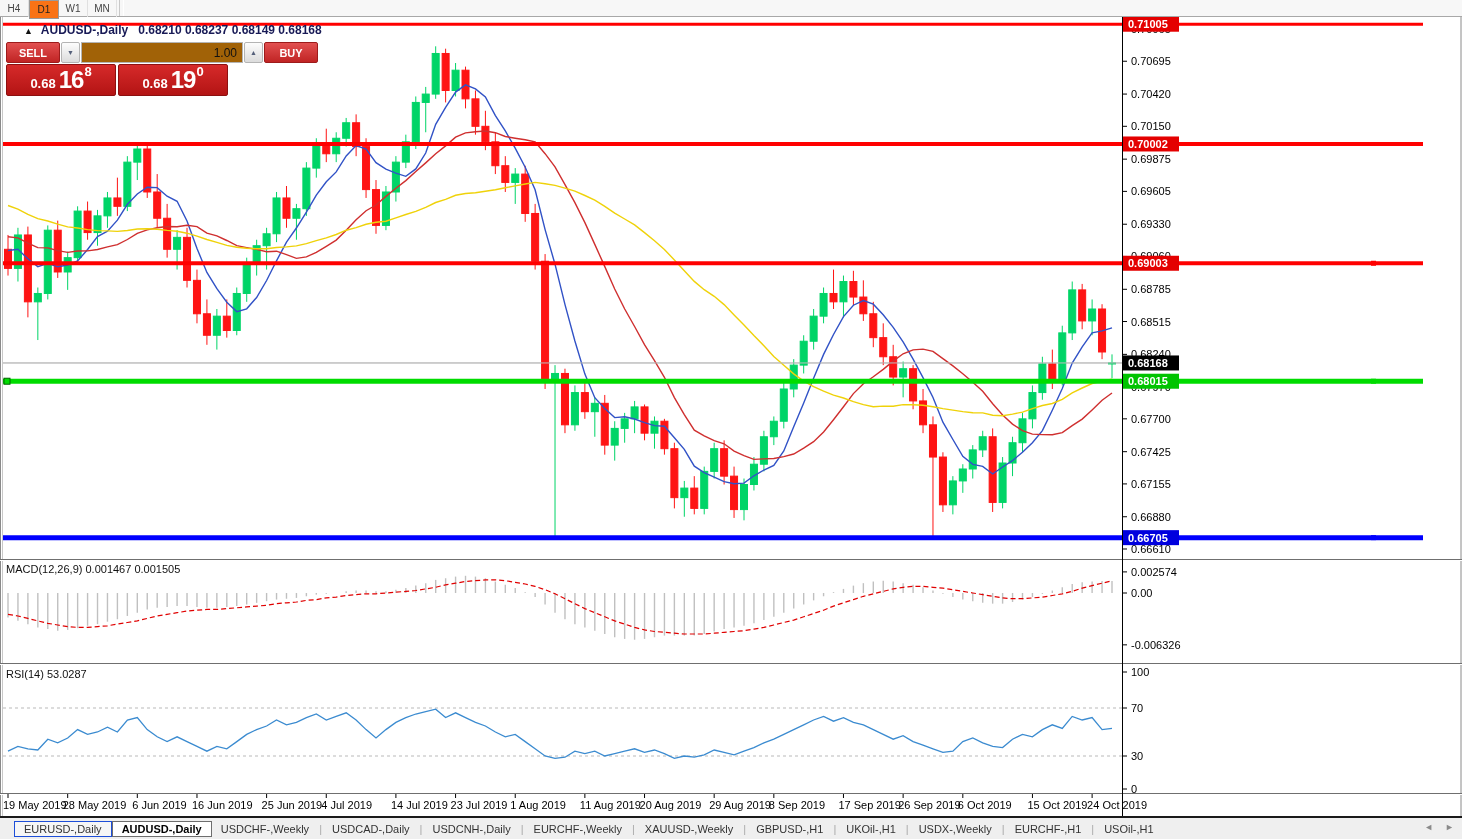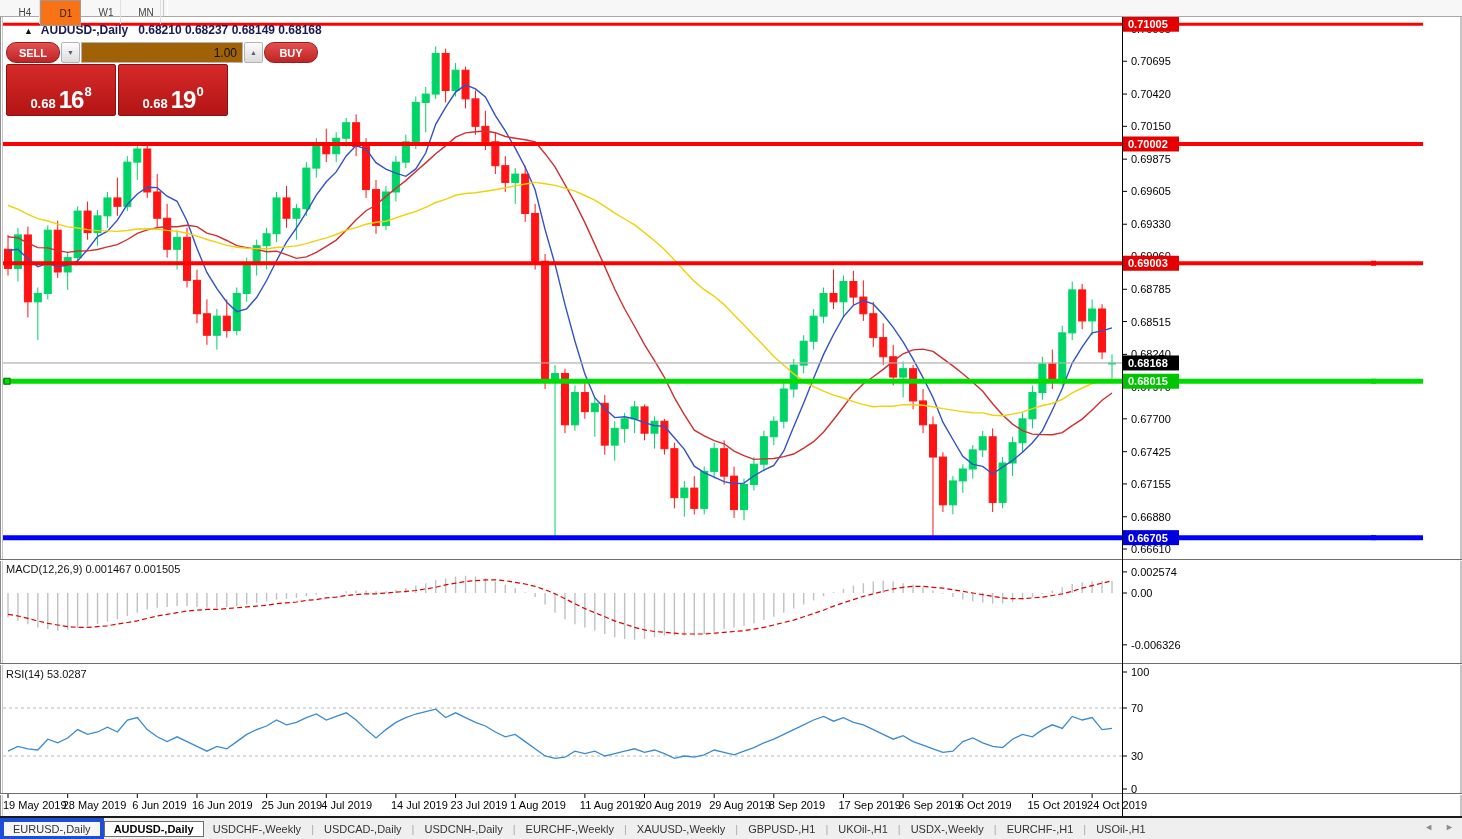--- a/index.html
+++ b/index.html
@@ -1,52 +1,52 @@
 <!DOCTYPE html>
 <html><head>
 <meta charset="utf-8">
 <style>
   html,body{margin:0;padding:0;background:#fff;font-family:"Liberation Sans",sans-serif;}
   #app{position:relative;width:1462px;height:839px;overflow:hidden;background:#fff;}
   
   #tf-toolbar{position:absolute;left:0;top:0;width:1462px;height:16px;background:#f7f7f7;
     border-bottom:1px solid #a8a8a8;z-index:3;display:flex;align-items:stretch;}
-  .tf-btn{min-width:28px;height:24px;display:flex;align-items:center;justify-content:center;
-    font-size:10px;color:#444;border-right:1px solid #e0e0e0;cursor:default;padding-left:11px;}
+  .tf-btn{min-width:28px;height:17px;display:flex;align-items:center;justify-content:center;
+    font-size:10px;color:#444;border-right:1px solid #e0e0e0;cursor:default;}
   .tf-btn.active{background:#f97316;border:1px solid #9a9a9a;color:#222;}
   .tf-sep{width:3px;border-left:1px solid #c8c8c8;border-right:1px solid #fff;margin-left:2px;}
   
   #chart-title{position:absolute;left:24px;top:23px;z-index:2;font-size:12px;font-weight:bold;
     color:#181a56;letter-spacing:0;white-space:nowrap;}
   #chart-title .tri{font-size:9px;color:#111;margin-right:5px;}
   #macd-header,#rsi-header{position:absolute;left:6px;z-index:2;font-size:11px;color:#111;white-space:nowrap;}
   #macd-header{top:563px;}
   #rsi-header{top:668px;}
   
   #trade-widget{position:absolute;left:6px;top:42px;width:222px;z-index:2;}
   #trade-row1{display:flex;height:21px;gap:1px;}
   .trade-btn{flex:0 0 52px;display:flex;align-items:center;justify-content:center;color:#fff;
     font-size:11px;font-weight:bold;background:linear-gradient(#e25050,#c02424);
-    border:1px solid #9d1b1b;border-radius:10px;}
+    border:1px solid #9d1b1b;border-radius:2px;}
   .spin-btn{flex:0 0 17px;display:flex;align-items:center;justify-content:center;font-size:7px;
     color:#55607a;background:linear-gradient(#fdfdfd,#dcdcdc);border:1px solid #b4b4b4;border-radius:2px;}
   #volume-box{flex:1;background:#a16207;border:1px solid #b4b4b4;font-size:12px;color:#111;
     text-align:right;padding:0 5px 0 0;font-family:"Liberation Sans",sans-serif;}
-  #trade-row2{display:flex;height:52px;gap:2px;margin-top:1px;justify-content:center;}
+  #trade-row2{display:flex;height:32px;gap:2px;margin-top:1px;justify-content:center;}
   .price-panel{flex:1;background:linear-gradient(#d62a2a,#b31414);border:1px solid #8d1010;
     border-radius:2px;color:#fff;display:flex;align-items:flex-end;justify-content:center;
     padding-bottom:3px;line-height:1;}
   .price-small{font-size:13px;font-weight:bold;margin-right:3px;margin-bottom:2px;}
   .price-big{font-size:24px;font-weight:bold;letter-spacing:-1px;}
   .price-sup{font-size:13px;font-weight:bold;margin-bottom:14px;margin-left:1px;}
   
   #tab-bar{position:absolute;left:0;top:818px;width:1462px;height:21px;background:#efefef;z-index:3;
     display:flex;align-items:center;font-size:11px;color:#333;}
   .tab-item{padding:1px 9px;white-space:nowrap;cursor:default;}
-  .tab-item.first{border:4px solid #1d4ed8;background:#f6f6f6;margin-left:0;}
+  .tab-item.first{border:1px solid #1d4ed8;background:#f6f6f6;margin-left:14px;}
   .tab-item.active{border:1px solid #6e6e6e;background:#ffffff;font-weight:bold;color:#000;}
   .tab-pipe{color:#aaa;padding:0 1px;}
   #tab-scroll{position:absolute;right:8px;top:822px;z-index:4;color:#8a8a8a;font-size:9px;
     display:flex;gap:12px;}
   svg{position:absolute;left:0;top:0;z-index:1;}
   text{font-family:"Liberation Sans",sans-serif;}
 </style>
 </head>
 <body>
 <div id="app">

